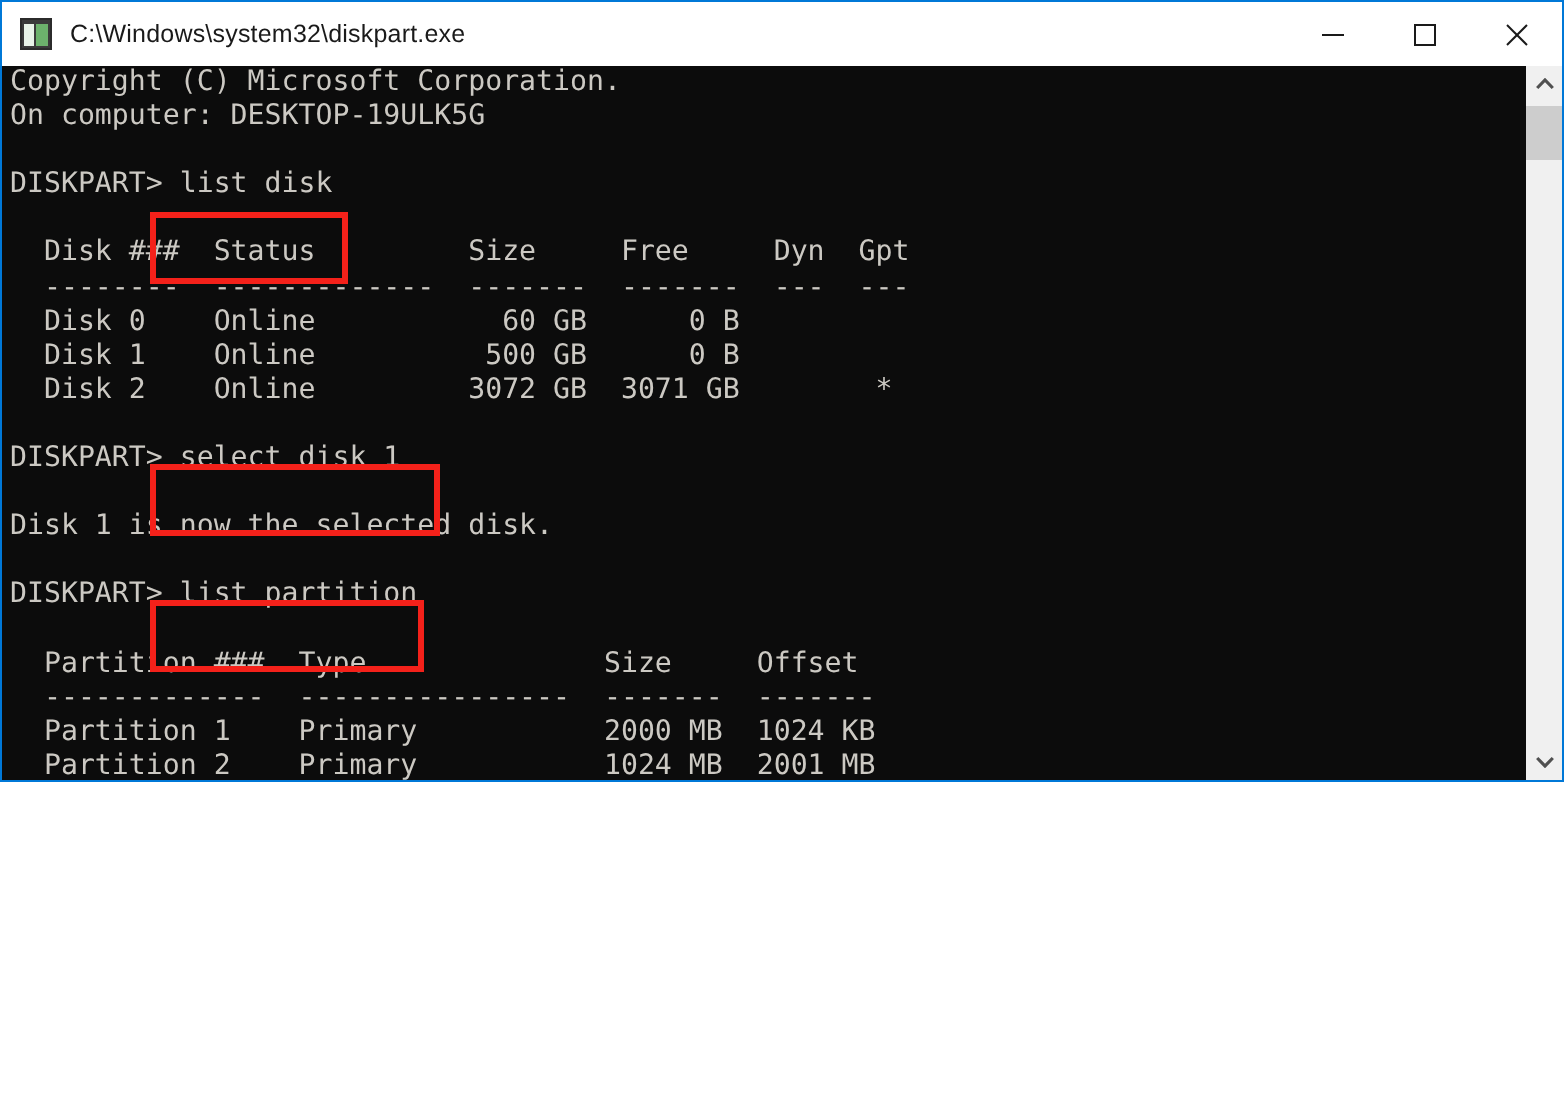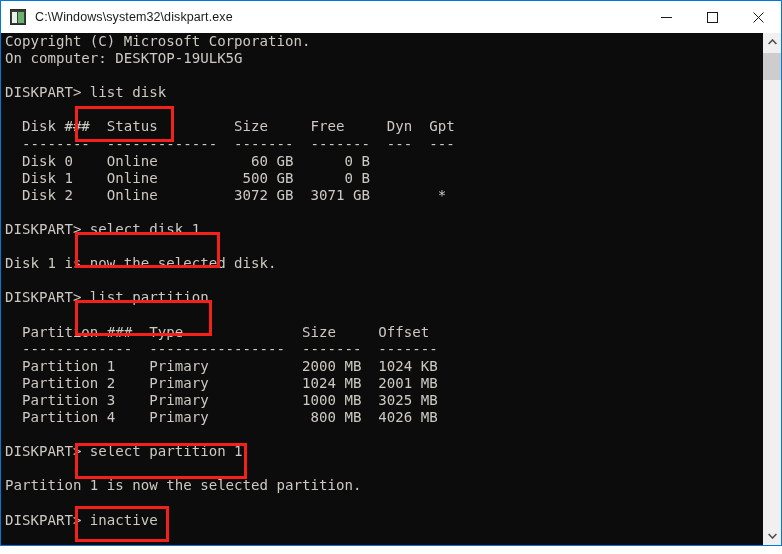--- a/index.html
+++ b/index.html
@@ -10,21 +10,21 @@
   body {
     width: 782px;
     height: 554px;
     overflow: hidden;
     font-family: "Liberation Sans", sans-serif;
   }
 
   .window {
     position: relative;
     width: 782px;
-    height: 546px;
+    height: 391px;
     box-sizing: border-box;
     background: #0c0c0c;
     border: 1px solid #0078d7;
     border-top: none;
   }
 
   
   .titlebar {
     position: relative;
     height: 33px;

